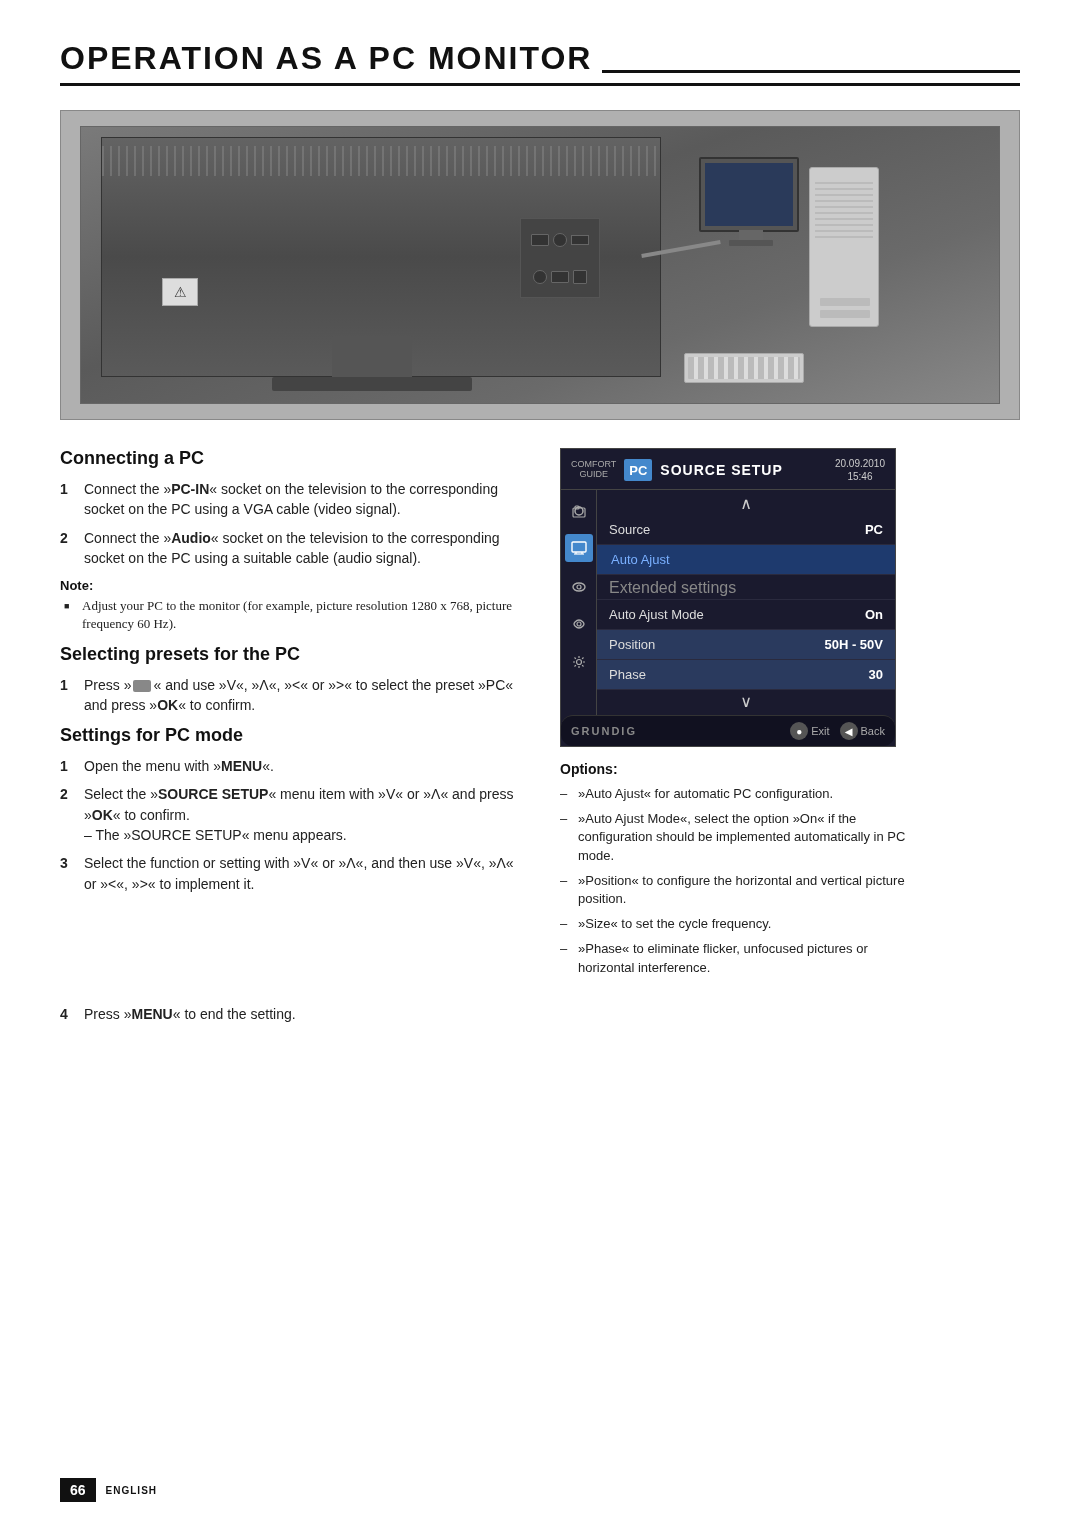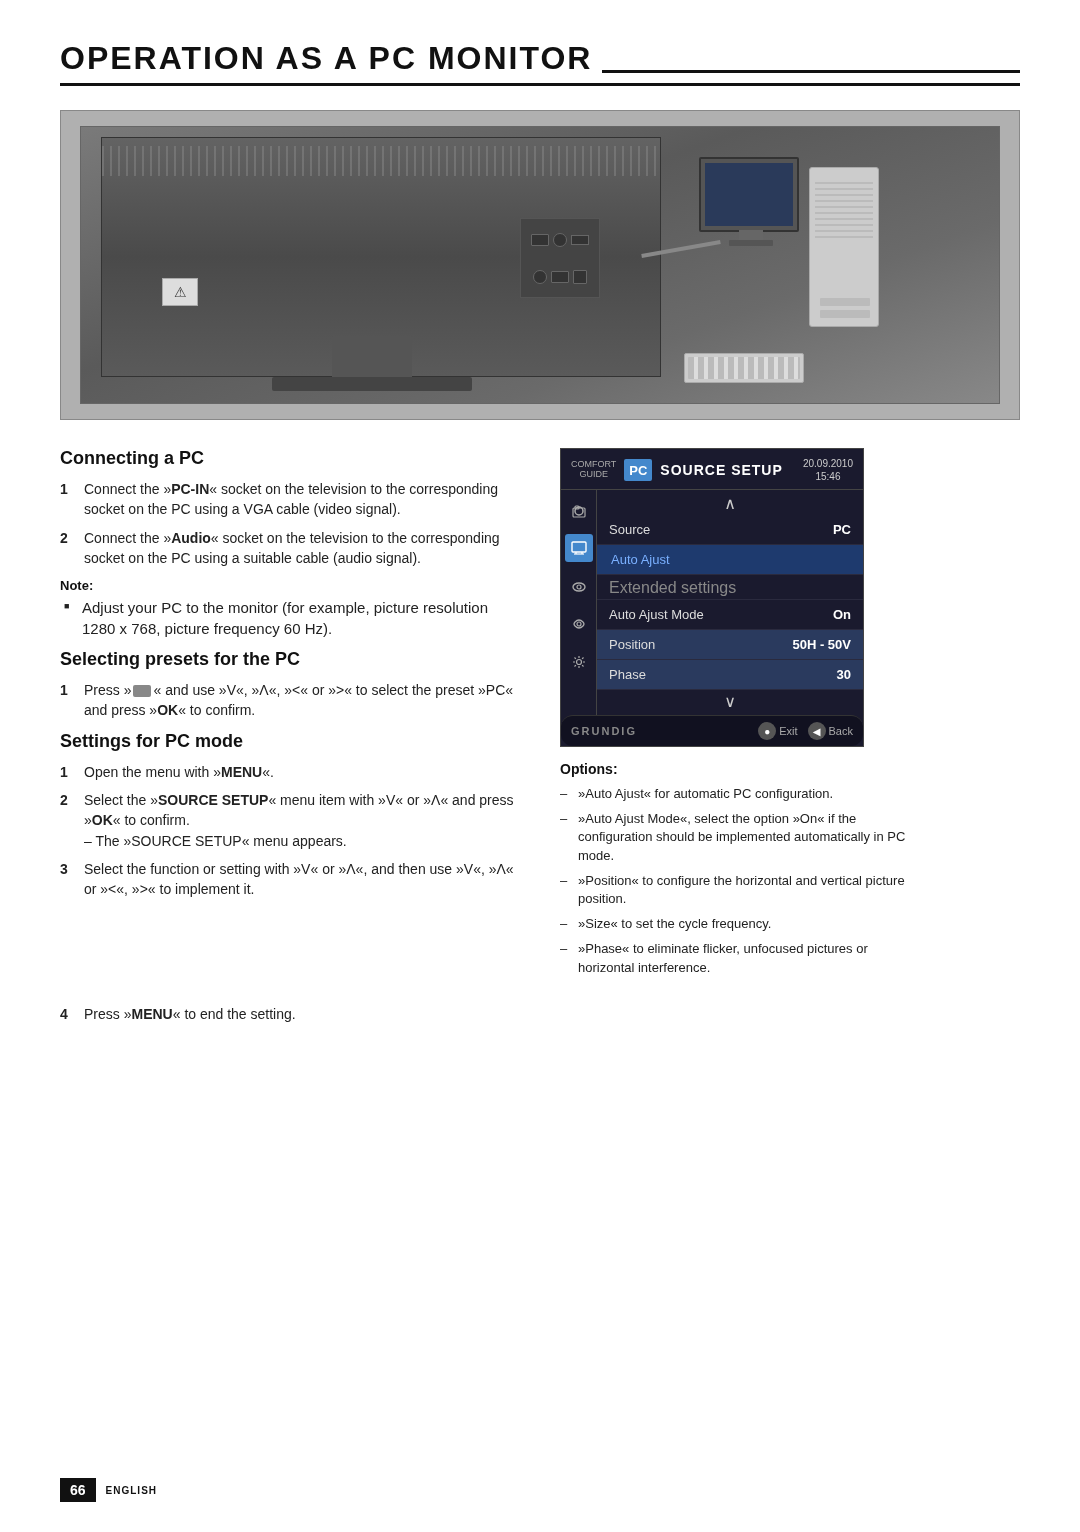--- a/index.html
+++ b/index.html
@@ -178,37 +178,38 @@
     }
     .note-label {
       font-weight: 700;
       font-size: 13px;
       color: #111;
       margin-bottom: 4px;
     }
     .note-item {
       display: flex;
       gap: 6px;
-      font-size: 15px;
+      font-size: 13px;
       line-height: 1.4;
       margin-left: 4px;
+      font-family: Liberation Serif, serif;
     }
     .note-item::before {
       content: "■";
       font-size: 9px;
       margin-top: 3px;
       min-width: 12px;
     }
 
     
     .bold { font-weight: 700; }
 
     
     .menu-panel {
-      width: 304px;
+      width: 336px;
       background: #1a1a2e;
       border: 1px solid #444;
       color: #fff;
       font-size: 13px;
       margin-bottom: 14px;
       position: relative;
     }
     .menu-header {
       display: flex;
       align-items: center;

